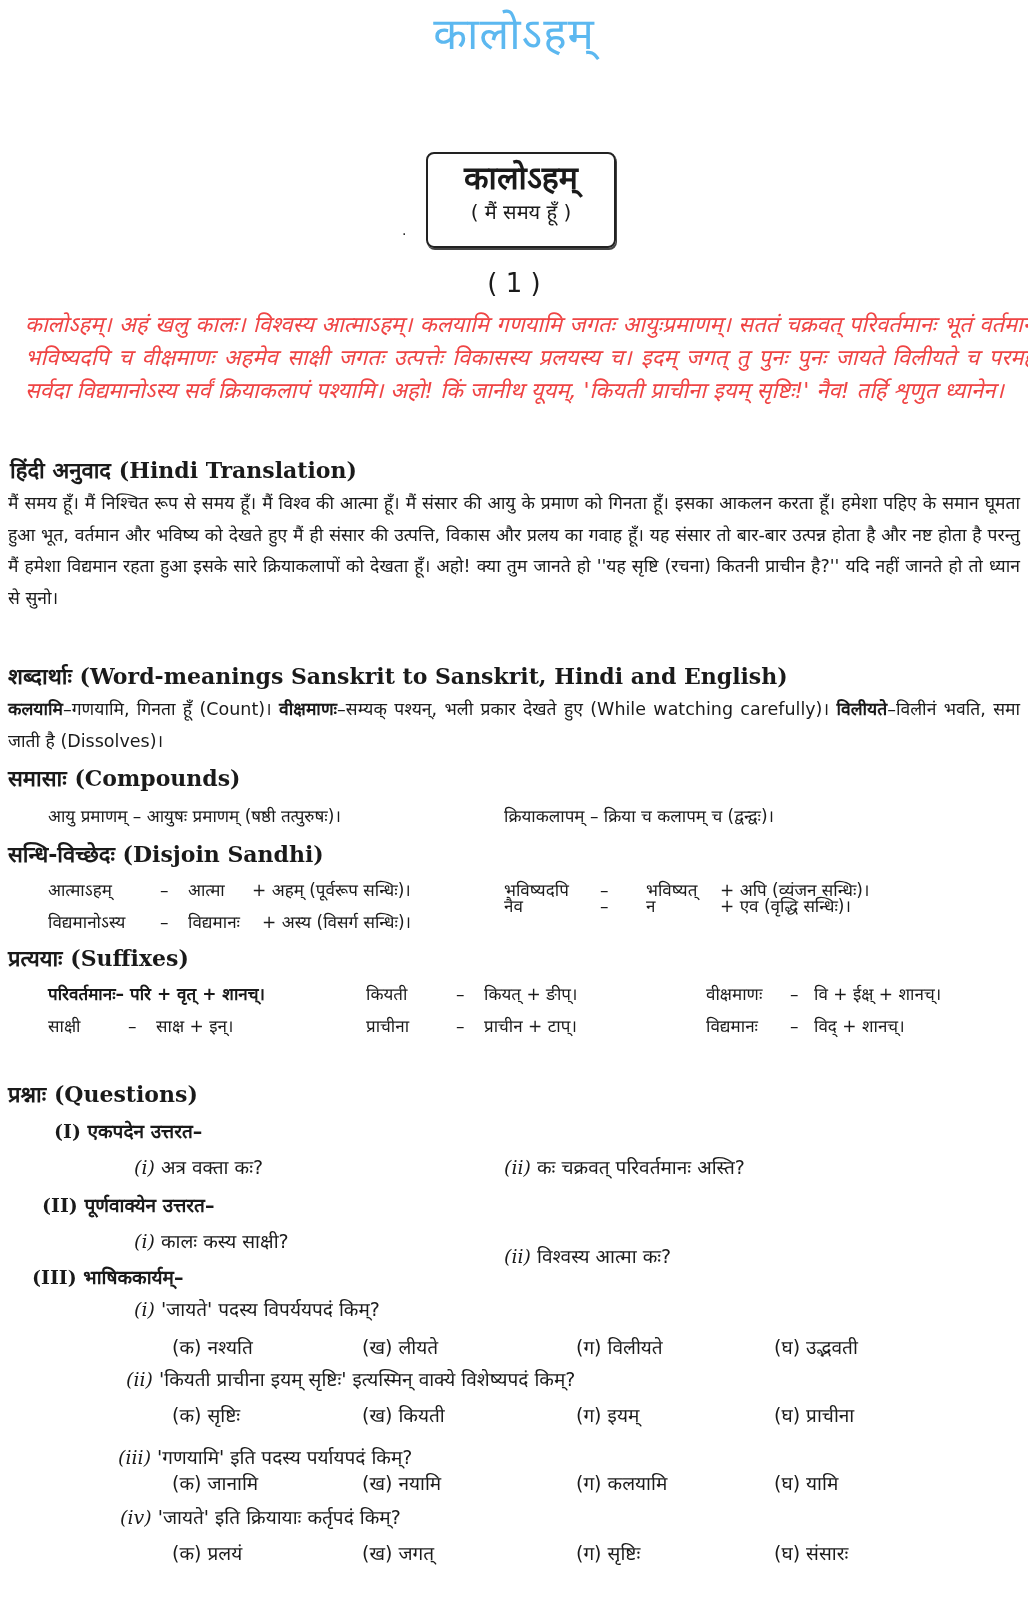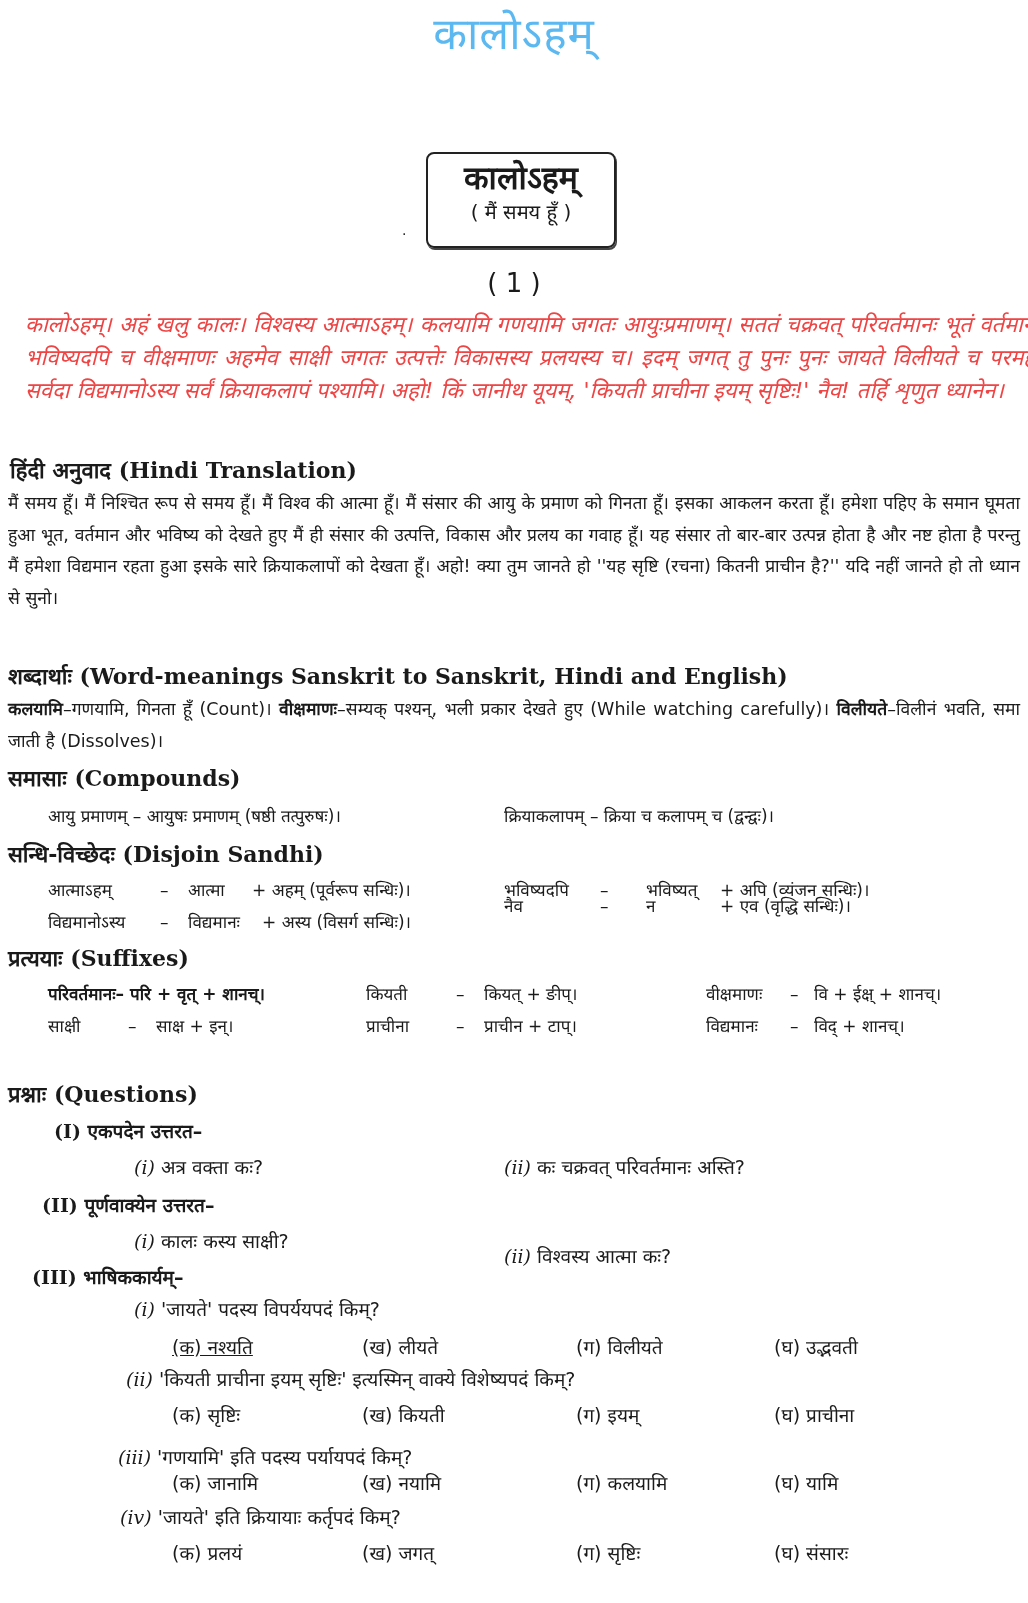--- a/index.html
+++ b/index.html
@@ -154,21 +154,21 @@
 
 <div class="q bold" style="left:32px; top:1264px;">
   <span class="en-inline">(III)</span>
   <span>भाषिककार्यम्–</span>
 </div>
 
 <div class="q" style="left:134px; top:1296px;">
   <span class="roman">(i)</span>
   <span>'जायते' पदस्य विपर्ययपदं किम्?</span>
 </div>
-<div class="q" style="left:172px; top:1334px;text-decoration:underline;">(क) नश्यति</div>
+<div class="q" style="left:172px; top:1334px;">(क) नश्यति</div>
 <div class="q" style="left:362px; top:1334px;">(ख) लीयते</div>
 <div class="q" style="left:576px; top:1334px;">(ग) विलीयते</div>
 <div class="q" style="left:774px; top:1334px;">(घ) उद्भवती</div>
 
 <div class="q" style="left:126px; top:1366px;">
   <span class="roman">(ii)</span>
   <span>'कियती प्राचीना इयम् सृष्टिः' इत्यस्मिन् वाक्ये विशेष्यपदं किम्?</span>
 </div>
 <div class="q" style="left:172px; top:1402px;">(क) सृष्टिः</div>
 <div class="q" style="left:362px; top:1402px;">(ख) कियती</div>

